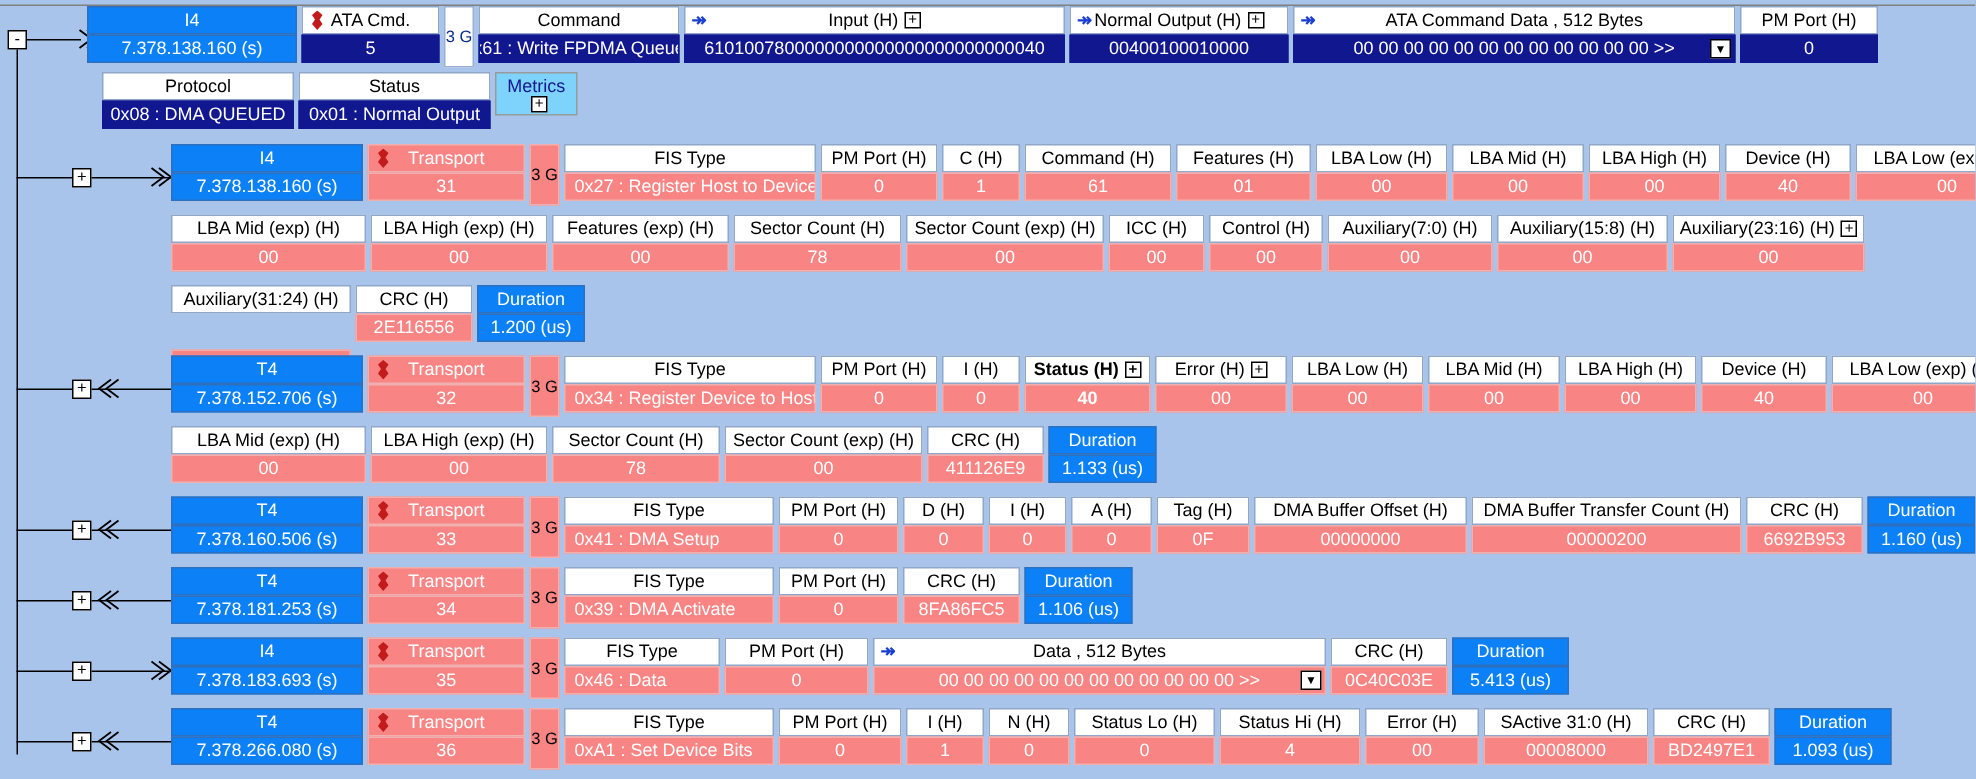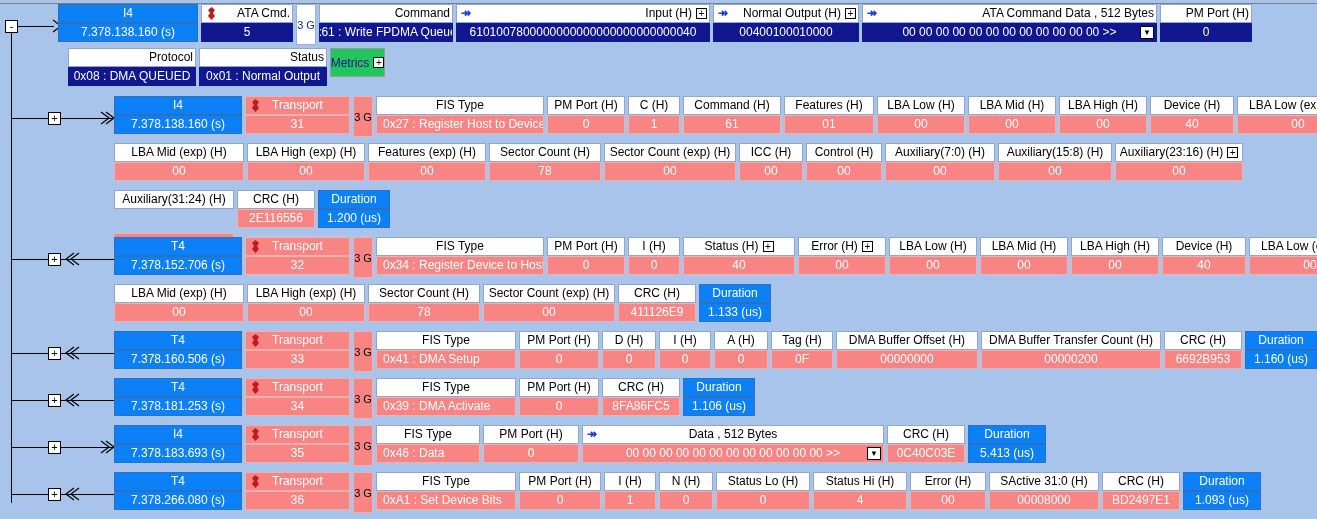--- a/index.html
+++ b/index.html
@@ -61,21 +61,21 @@
     font-size: 12px; text-align: center;
     padding: 0 2px;
     white-space: nowrap; overflow: hidden;
     display: flex; align-items: center; justify-content: center;
     position: relative;
   }
 
   .cell.blue .hdr { background:#0b80f7; color:#fff; border:1px solid #2e6fbe;text-align:right; }
   .cell.blue .val { background:#0b80f7; color:#fff; border:1px solid #2e6fbe; }
 
-  .cell.navy .hdr { background:#fff; color:#000; border:1px solid #8fa7c9;justify-content:flex-end; }
+  .cell.navy .hdr { background:#fff; color:#000; border:1px solid #8fa7c9; }
   .cell.navy .val { background:#11178f; color:#fff; border:1px solid #11178f; }
 
   .cell.pink .hdr { background:#fff; color:#000; border:1px solid #8fa7c9; }
   .cell.pink .val { background:#f98484; color:#fff; border:1px solid #f0b0b0; }
 
   .cell.pinkhdr .hdr { background:#f98484; color:#fff; border:1px solid #f0b0b0; }
   .cell.pinkhdr .val { background:#f98484; color:#fff; border:1px solid #f0b0b0; }
 
   .cell.duration .hdr { background:#0b80f7; color:#fff; border:1px solid #2e6fbe; }
   .cell.duration .val { background:#0b80f7; color:#fff; border:1px solid #2e6fbe; }
@@ -111,24 +111,25 @@
     font-weight:bold;
   }
   .fisicon {
     position:absolute; left:4px; top:2px;
     width:11px; height:13px;
   }
 
   
   .metrics {
     width: 55px; height: 29px;
-    background: #22c55e; border: 1px solid #9a9a9a;
+    background: #7dd3fc; border: 1px solid #9a9a9a;
     display:flex; align-items:center; justify-content:center;
     font-size: 12px; color:#11178f;
     cursor:pointer;
+    flex-direction:column;
   }
   .metrics .hplus { margin-left:4px; }
 </style>
 </head>
 <body>
 
 <div id="root">
 
   <div class="topbar"></div>
   <div class="topbar-inner"></div>
@@ -515,21 +516,21 @@
             </div>
           </div>
           <div class="cell pink" style="width: 52px;">
             <div class="hdr">
               <span>I (H)</span>
             </div>
             <div class="val">
               <span>0</span>
             </div>
           </div>
-          <div class="cell pink" style="width: 112px;">
+          <div class="cell pink" style="width: 84px; font-weight: bold;">
             <div class="hdr">
               <span>Status (H)</span>
               <span class="hplus">+</span>
             </div>
             <div class="val">
               <span>40</span>
             </div>
           </div>
           <div class="cell pink" style="width: 88px;">
             <div class="hdr">

